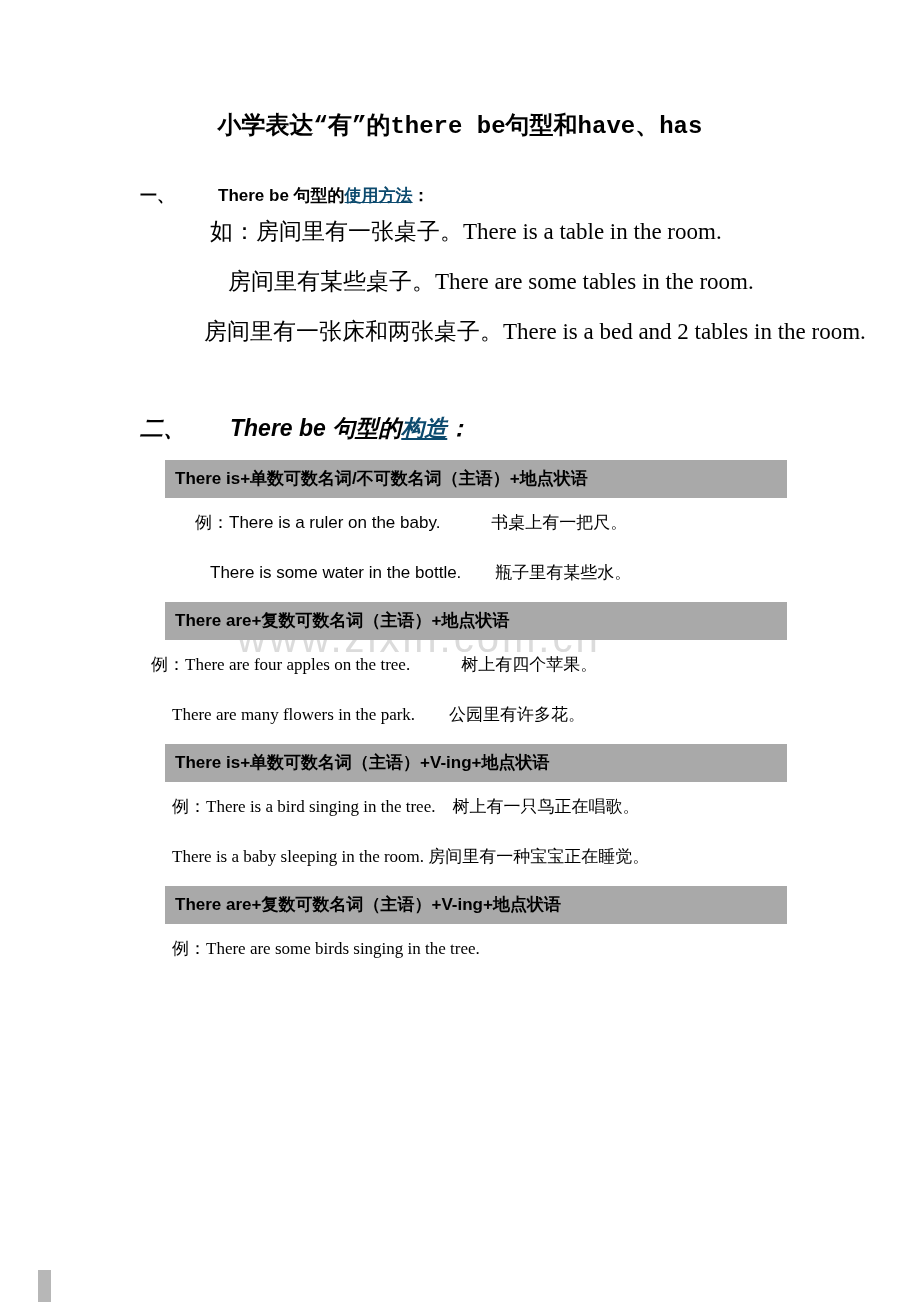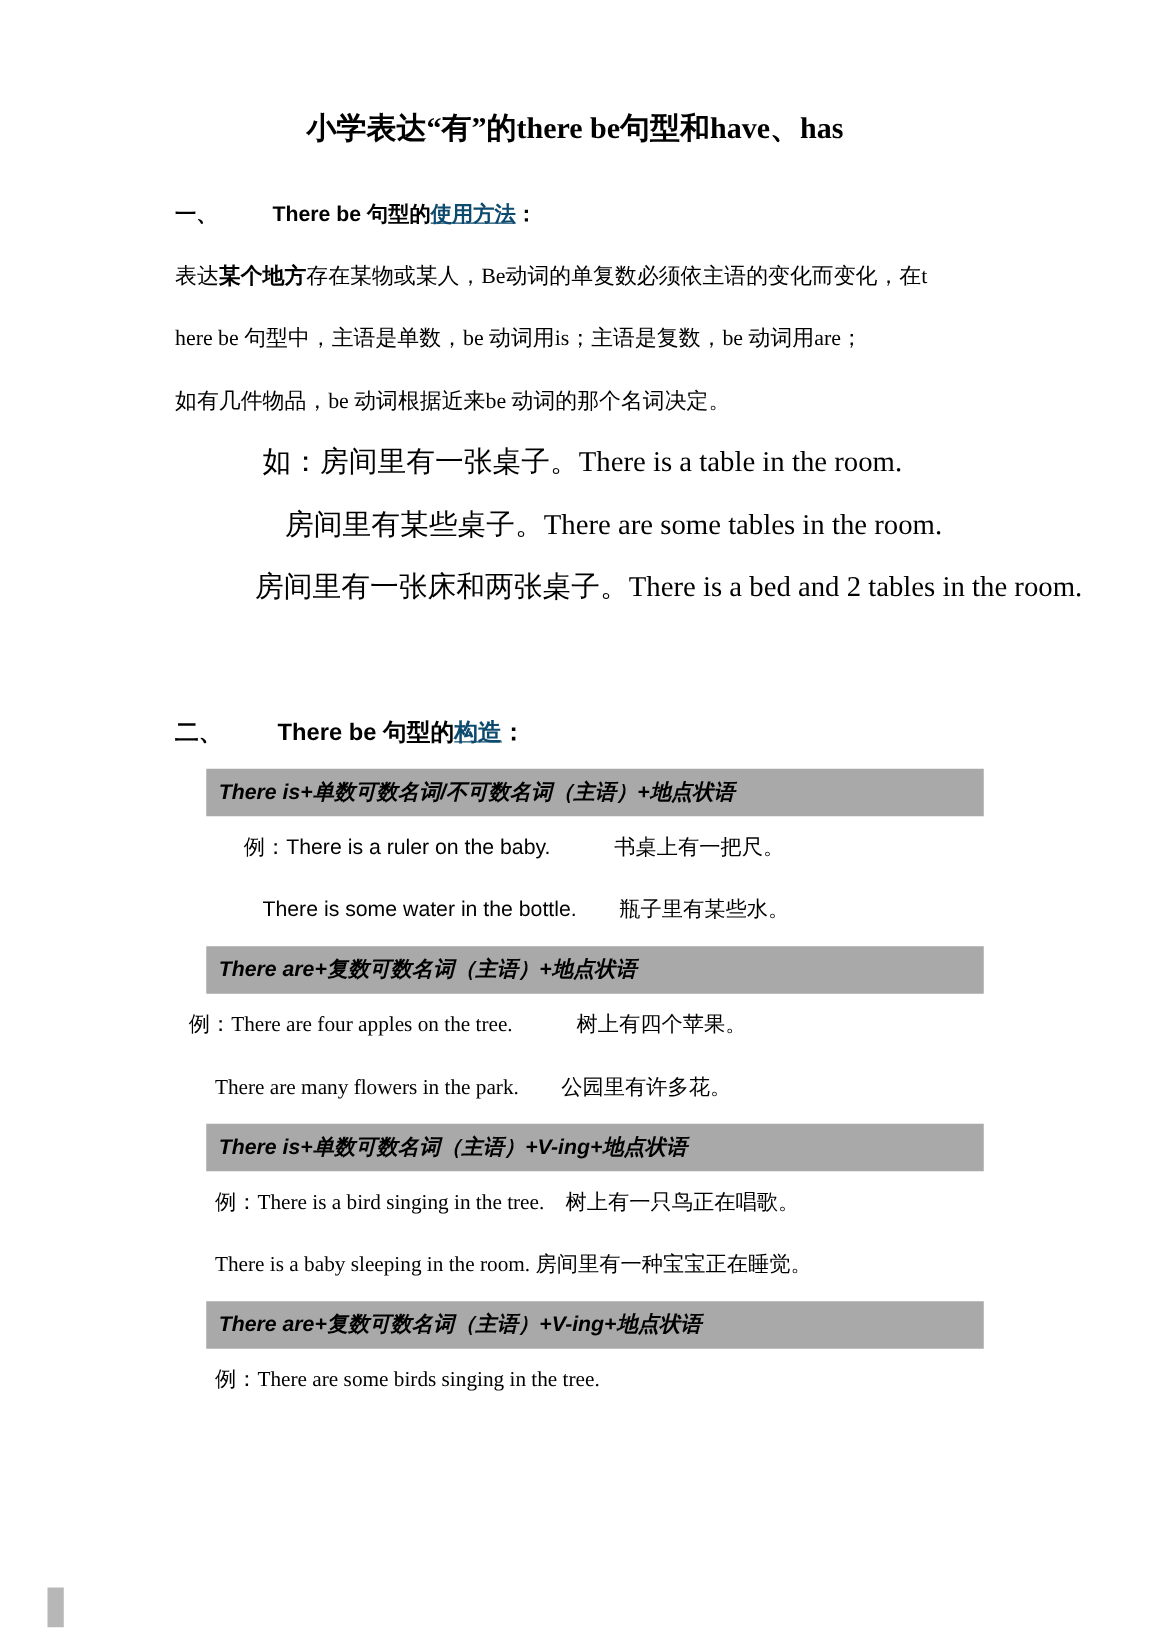--- a/index.html
+++ b/index.html
@@ -8,41 +8,42 @@
     position: relative;
     width: 920px;
     height: 1302px;
     margin: 0 auto;
     background: #ffffff;
     overflow: hidden;
     font-family: "Liberation Serif", serif;
     color: #000;
   }
   .doc-title {
-    margin-top: 88px;
+    margin-top: 112px;
     text-align: center;
     font-size: 24px;
     font-weight: bold;
     line-height: 30px;
-    font-family: Liberation Serif, serif;
+    font-family: Liberation Mono, monospace;
   }
   .section-heading {
     margin-left: 140px;
     font-weight: bold;
     font-family: "Liberation Sans", sans-serif;
   }
   .section-heading.first {
     margin-top: 42px;
     font-size: 17px;
   }
   .section-heading.second {
-    margin-top: 78px;
-    font-size: 19px;
+    margin-top: 56px;
+    font-size: 23px;
     position: relative;
     z-index: 2;
+    font-style: italic;
   }
   .sec-num { font-weight: 600; margin-right: 44px; font-family: "Liberation Serif", serif; }
   .red-text { color: #0c4a6e; text-decoration: underline; }
   .body-block {
     margin: 12px 130px 0 140px;
     font-size: 17.5px;
     line-height: 50px;
   }
   .body-line { white-space: nowrap; }
   .bold-inline { font-weight: bold; }
@@ -75,21 +76,20 @@
     width: 622px;
   }
   .block-header {
     background: #a9a9a9;
     padding: 8px 10px;
     font-size: 17px;
     font-weight: bold;
     font-family: "Liberation Sans", sans-serif;
     line-height: 22px;
     margin-top: 4px;
-    font-style: italic;
   }
   .block-example {
     font-size: 17px;
     line-height: 50px;
     white-space: nowrap;
   }
   .fam-sans  { font-family: "Liberation Sans", sans-serif; }
   .fam-serif { font-family: "Liberation Serif", serif; }
   .ind-a { padding-left: 30px; }
   .ind-b { padding-left: 45px; }
@@ -108,25 +108,20 @@
 <body>
 
 <div class="page">
 
   <div class="doc-title">小学表达“有”的there be句型和have、has</div>
 
   <div class="section-heading first">
     <span class="sec-num">一、</span><span>There be 句型的</span><span class="red-text">使用方法</span><span>：</span>
   </div>
 
-  <div class="body-block">
-    <div class="body-line"><span>表达</span><span class="bold-inline">某个地方</span><span>存在某物或某人，Be动词的单复数必须依主语的变化而变化，在t</span></div>
-    <div class="body-line">here be 句型中，主语是单数，be 动词用is；主语是复数，be 动词用are；</div>
-    <div class="body-line">如有几件物品，be 动词根据近来be 动词的那个名词决定。</div>
-  </div>
 
   <div class="s1-examples">
     <div class="s1-ex-0">如：房间里有一张桌子。There is a table in the room.</div>
     <div class="s1-ex-1">房间里有某些桌子。There are some tables in the room.</div>
     <div class="s1-ex-2">房间里有一张床和两张桌子。There is a bed and 2 tables in the room.</div>
   </div>
 
   <div class="watermark">www.zixin.com.cn</div>
 
   <div class="section-heading second">

